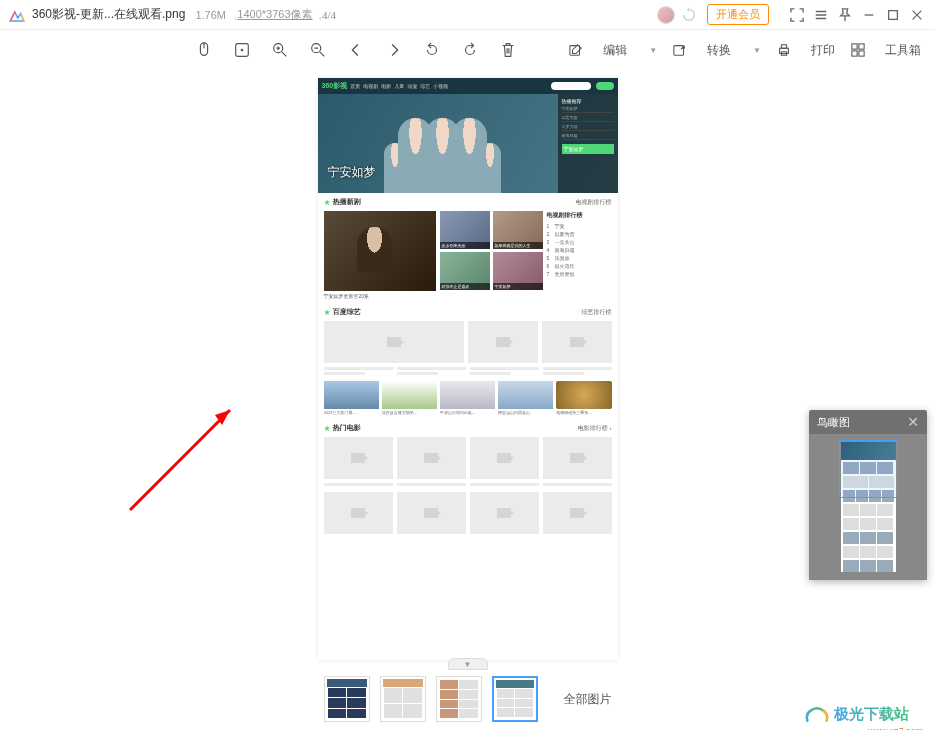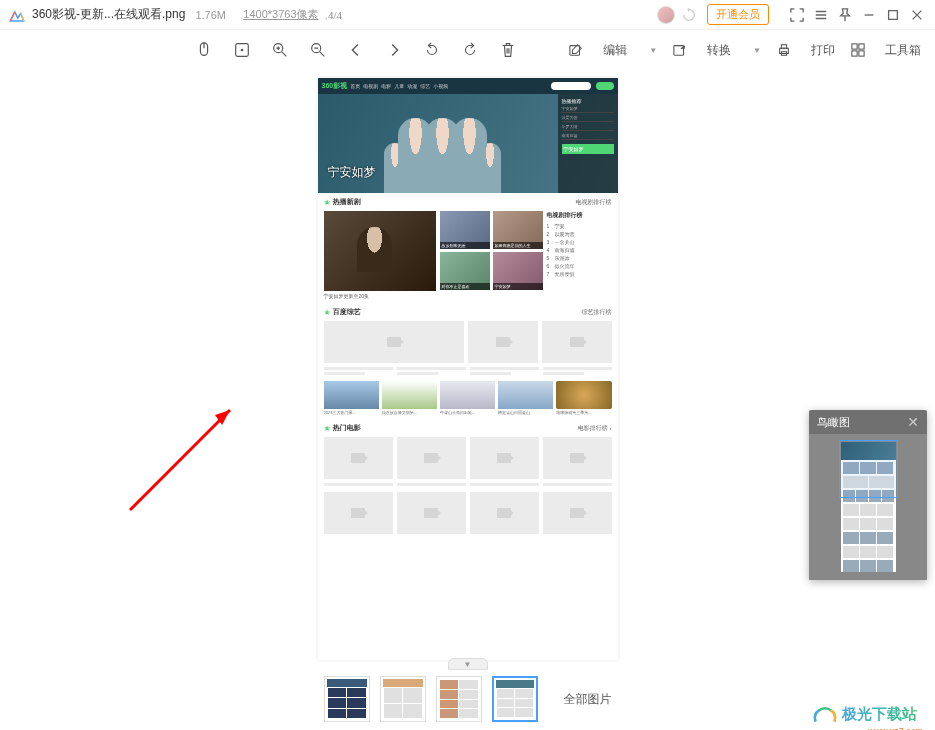--- a/index.html
+++ b/index.html
@@ -2,21 +2,21 @@
 <html><head>
   <meta charset="utf-8">
   <style>
     * { margin: 0; padding: 0; box-sizing: border-box; }
     body { width: 935px; height: 730px; font-family: "Microsoft YaHei", sans-serif; font-size: 12px; background: #fff; overflow: hidden; position: relative; color: #333; }
     
     
     .title-bar { height: 30px; display: flex; align-items: center; padding: 0 8px; border-bottom: 1px solid #eee; }
     .logo { width: 18px; height: 18px; margin-right: 6px; }
     .file-title { font-size: 12px; color: #333; margin-right: 10px; }
-    .file-size { color: #999; font-size: 11px; margin-right: 14px; text-align: right; }
+    .file-size { color: #999; font-size: 11px; margin-right: 8px; text-align: right; }
     .file-dims { color: #999; font-size: 11px; text-decoration: underline; margin-right: 6px; }
     .file-count { color: #888; font-size: 11px; font-family: Liberation Serif, serif; }
     .title-spacer { flex: 1; }
     .avatar { width: 18px; height: 18px; border-radius: 50%; background: linear-gradient(135deg,#f0c0c0,#d0a0a0); margin-right: 6px; border:1px solid #ddd; }
     .refresh-icon { width: 16px; height: 16px; color: #ccc; margin-right: 10px; }
     .vip-btn { border: 1px solid #ff8c00; color: #ff8c00; font-size: 11px; padding: 2px 8px; border-radius: 3px; background: #fff; margin-right: 14px; }
     .title-ctrl { width: 20px; height: 20px; display: flex; align-items: center; justify-content: center; color: #666; margin-left: 4px; cursor: pointer; }
     .title-ctrl svg { width: 14px; height: 14px; }
     
     
@@ -109,21 +109,21 @@
     .thumb-mini-hero { height: 8px; background: #3a5a7a; }
     .thumb-mini-body { flex: 1; display: grid; grid-template-columns: 1fr 1fr; gap: 1px; padding: 1px; }
     .thumb-mini-body.dark > div { background: #2a3a5a; }
     .thumb-mini-body.light > div { background: #e0e0e0; }
     .thumb-mini-body.mix > div:nth-child(odd) { background: #c89878; }
     .thumb-mini-body.mix > div:nth-child(even) { background: #e0e0e0; }
     .all-images { font-size: 12px; color: #555; margin-left: 16px; cursor: pointer; }
     .expand-handle { position: absolute; top: -10px; left: 50%; transform: translateX(-50%); width: 40px; height: 12px; background: #f0f0f0; border: 1px solid #ddd; border-radius: 6px 6px 0 0; display: flex; align-items: center; justify-content: center; font-size: 8px; color: #999; cursor: pointer; }
     
     
-    .watermark { position: absolute; right: 18px; bottom: 6px; display: flex; align-items: center; gap: 4px; font-size: 13px; font-weight: bold; }
+    .watermark { position: absolute; right: 26px; bottom: 6px; display: flex; align-items: center; gap: 4px; font-size: 13px; font-weight: bold; }
     .wm-logo { width: 26px; height: 20px; }
     .wm-text { background: linear-gradient(90deg,#4aa8e0,#40c080); -webkit-background-clip: text; background-clip: text; color: transparent; font-size: 15px; }
     .wm-url { position: absolute; right: 12px; bottom: -6px; font-size: 9px; color: #f08030; }
   </style>
 </head>
 <body>
 
 <div class="title-bar">
   <svg class="logo" viewBox="0 0 24 24">
       <path d="M3 20 L9 8 L13 16 L17 10 L21 20 Z" fill="none" stroke="#4a9eff" stroke-width="2"></path>

